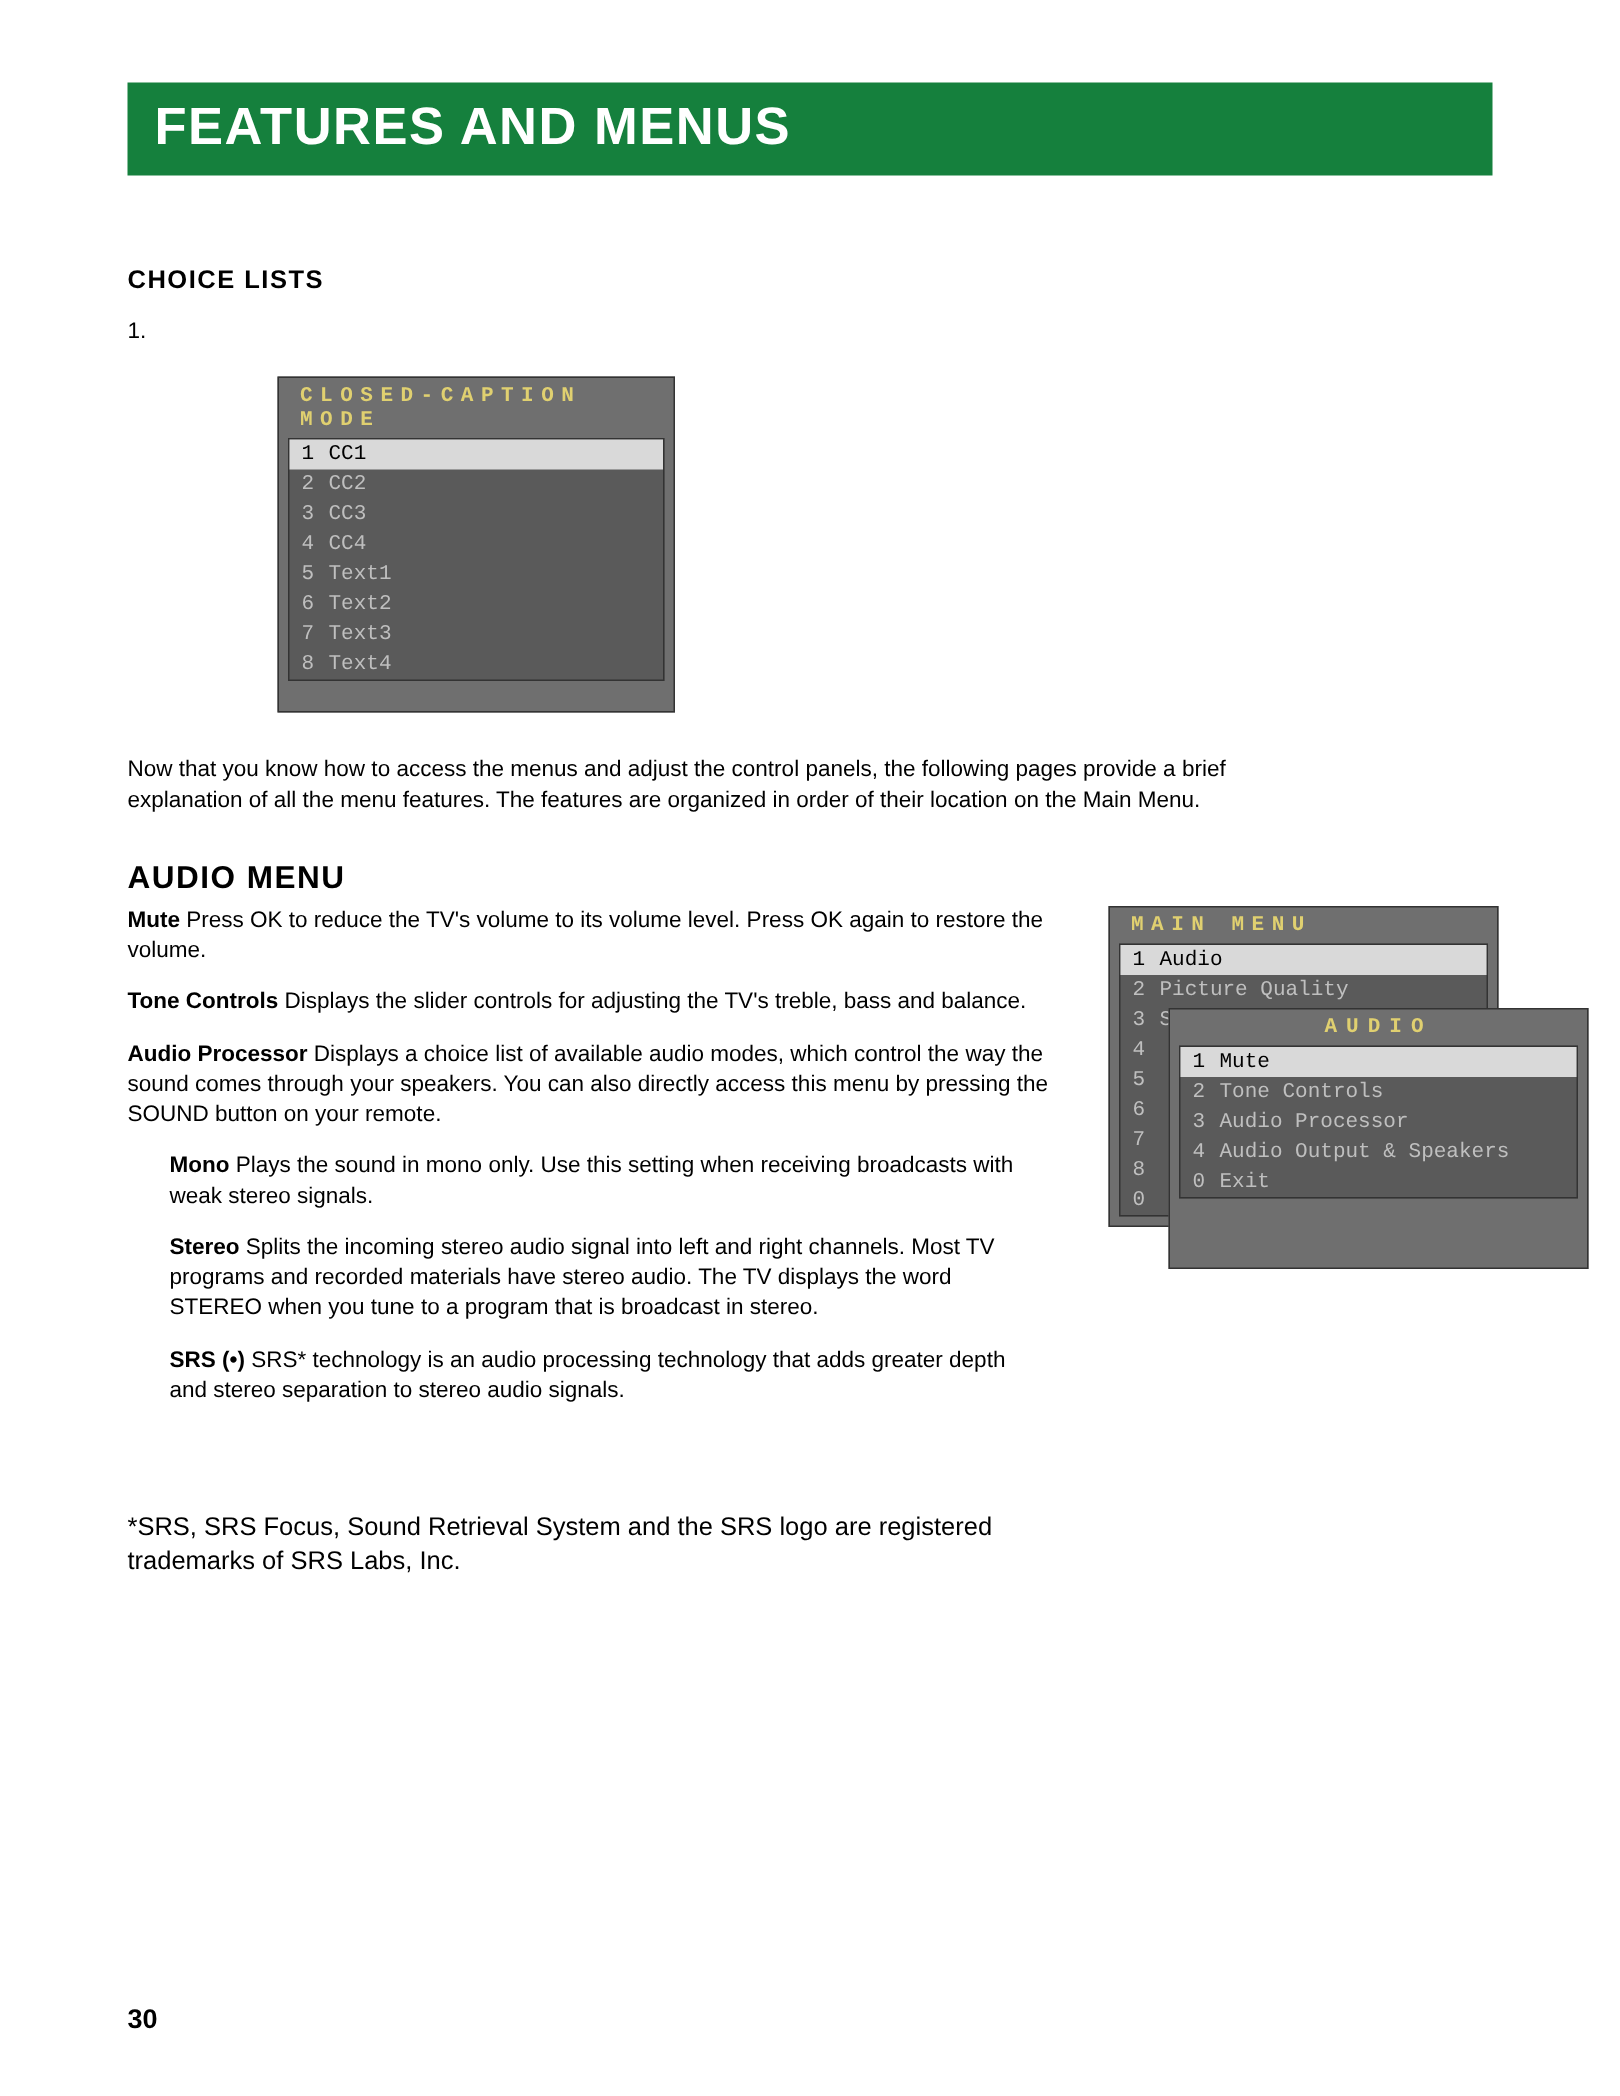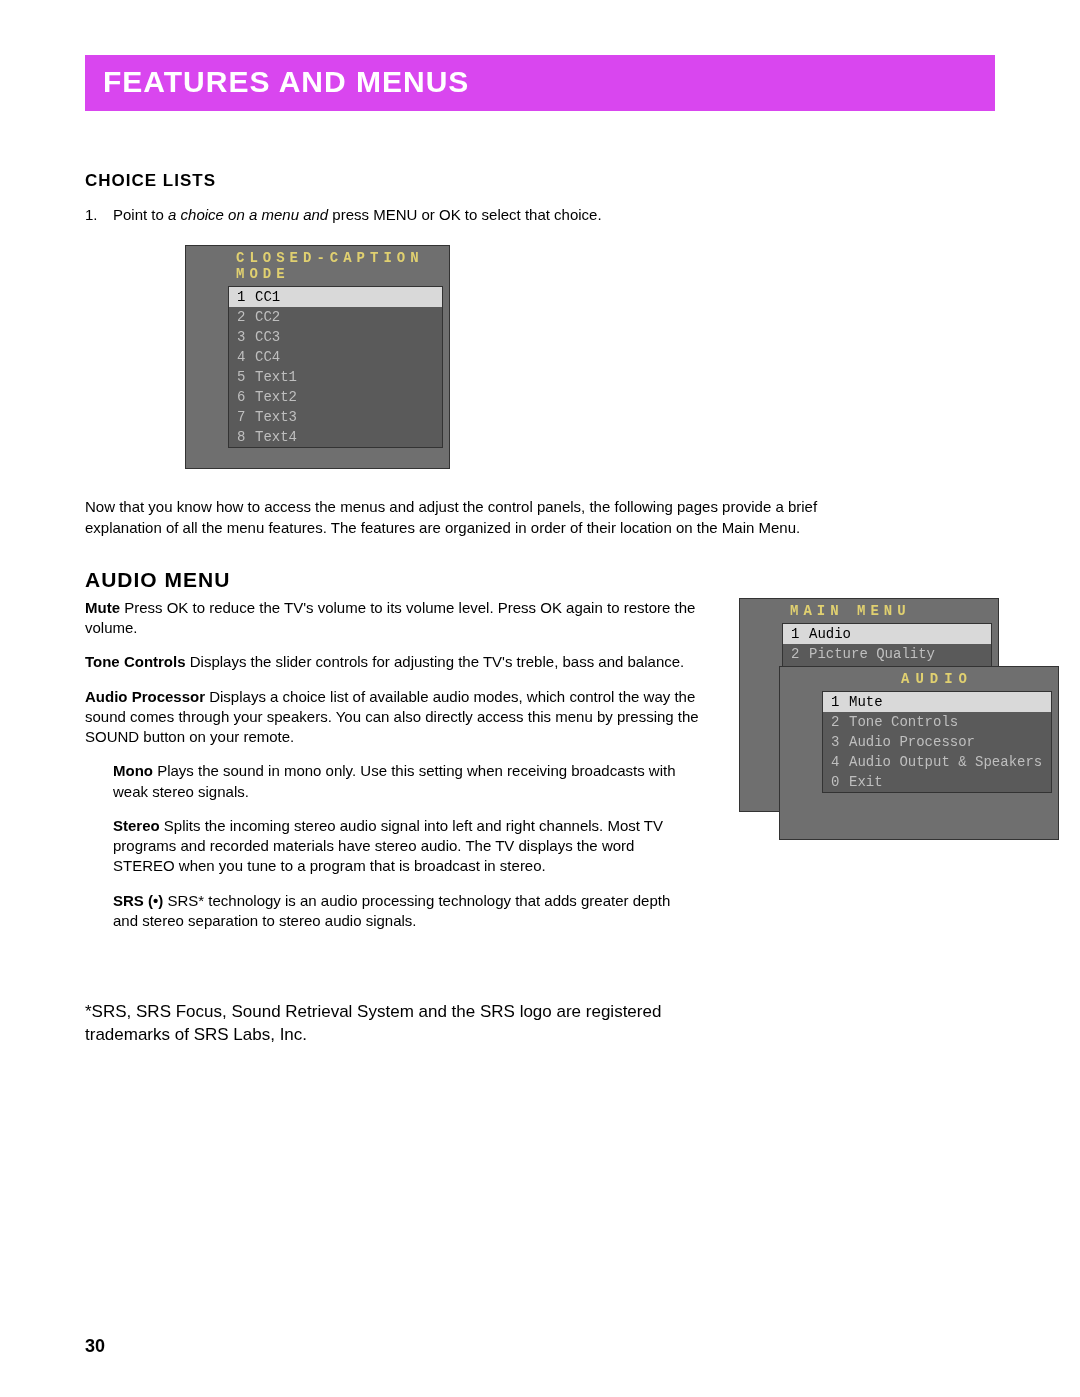--- a/index.html
+++ b/index.html
@@ -6,26 +6,26 @@
   html, body { background: #fff; }
   body {
     width: 1080px;
     height: 1397px;
     font-family: Verdana, Geneva, sans-serif;
     color: #000;
     position: relative;
     padding: 55px 85px 40px 85px;
   }
   .header-bar {
-    background: #d946ef;
+    background: #15803d;
     color: #fff;
     padding: 10px 18px 12px 18px;
     font-family: "Trebuchet MS", "Arial Black", sans-serif;
     font-weight: bold;
-    font-size: 30px;
+    font-size: 35px;
     letter-spacing: 1px;
     width: 100%;
     margin-bottom: 60px;
   }
   .section-heading {
     font-family: "Trebuchet MS", sans-serif;
     font-weight: bold;
     font-size: 21px;
     letter-spacing: 1px;
     margin-bottom: 6px;
@@ -57,21 +57,20 @@
   .italic { font-style: italic; }
 
   
   .osd {
     background: #6f6f6f;
     border: 1px solid #333;
     font-family: "Courier New", monospace;
     font-size: 14px;
     color: #bfbfbf;
     position: relative;
-    padding-left: 36px;
   }
   .osd .title {
     color: #e0d070;
     letter-spacing: 5px;
     padding: 4px 8px 4px 14px;
     font-weight: bold;
   }
   .osd .panel {
     background: #5a5a5a;
     margin: 0 6px 6px 6px;
@@ -134,23 +133,20 @@
 </style>
 </head>
 <body>
 
 <div class="header-bar">FEATURES AND MENUS</div>
 
 <div>
   <div class="subheading">CHOICE LISTS</div>
   <div class="list-item">
     <span class="list-num">1.</span>
-    <span>
-      <span>Point to </span><span class="italic">a choice on a menu and </span><span>press MENU or OK to select that choice.</span>
-    </span>
   </div>
 
   <div class="osd cc-box">
     <div class="title">CLOSED-CAPTION MODE</div>
     <div class="panel" id="cc-panel">
         <div class="row sel">
           <span class="n">1</span>
           <span>CC1</span>
         </div>
         <div class="row">

